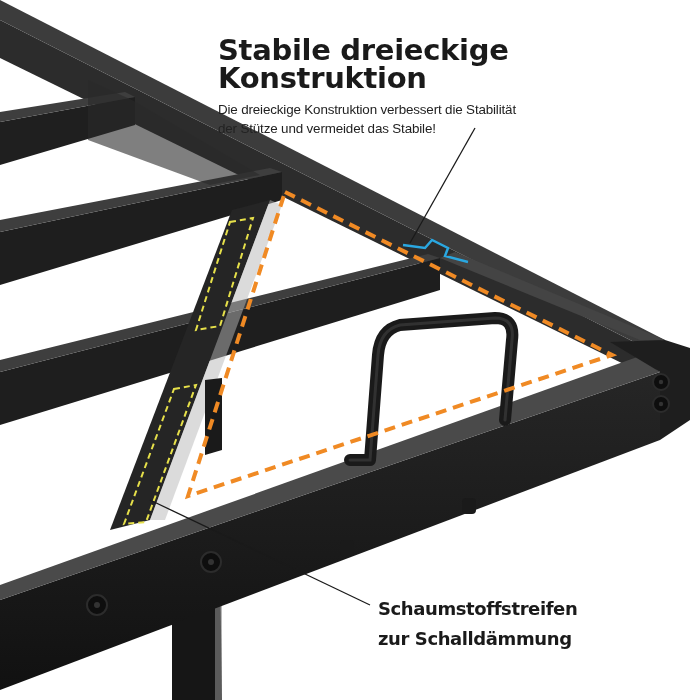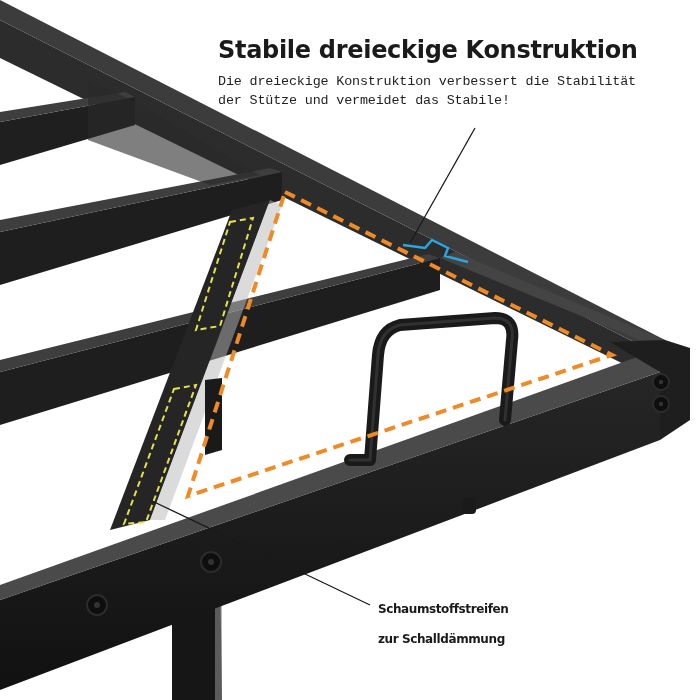--- a/index.html
+++ b/index.html
@@ -1,23 +1,23 @@
 <!DOCTYPE html>
 <html><head>
   <meta charset="utf-8">
   <style>
     html, body { margin: 0; padding: 0; background: #ffffff; }
     body { width: 700px; height: 700px; position: relative; overflow: hidden; font-family: "Liberation Sans", sans-serif; }
     .illustration { position: absolute; left: 0; top: 0; width: 700px; height: 700px; }
     .headline-block { position: absolute; left: 218px; top: 36px; width: 420px; }
-    .headline { font-family: "DejaVu Sans", sans-serif; font-weight: bold; font-size: 24px; color: #1a1a1a; letter-spacing: -0.3px; margin: 0; line-height: 28px; }
-    .desc { font-family: Liberation Mono, monospace; font-size: 13.4px; color: #222; margin-top: 8px; line-height: 19px; letter-spacing: -0.15px; }
+    .headline { font-family: "DejaVu Sans", sans-serif; font-weight: bold; font-size: 29px; color: #1a1a1a; letter-spacing: -0.3px; margin: 0; line-height: 28px; }
+    .desc { font-family: Liberation Sans, sans-serif; font-size: 13.4px; color: #222; margin-top: 8px; line-height: 19px; letter-spacing: -0.15px; }
     .desc span { display: block; }
     .callout-block { position: absolute; left: 378px; top: 594px; }
-    .callout { font-family: "DejaVu Sans", sans-serif; font-weight: bold; font-size: 12px; color: #1a1a1a; line-height: 30px; letter-spacing: -0.4px; }
+    .callout { font-family: "DejaVu Sans", sans-serif; font-weight: bold; font-size: 18px; color: #1a1a1a; line-height: 30px; letter-spacing: -0.4px; }
     .callout span { display: block; }
   </style>
 </head>
 <body>
 
 <svg class="illustration" viewBox="0 0 700 700" xmlns="http://www.w3.org/2000/svg">
   <defs>
     <linearGradient id="barTop" x1="0" y1="0" x2="0" y2="1">
       <stop offset="0" stop-color="#4a4a4a"></stop>
       <stop offset="1" stop-color="#2a2a2a"></stop>

